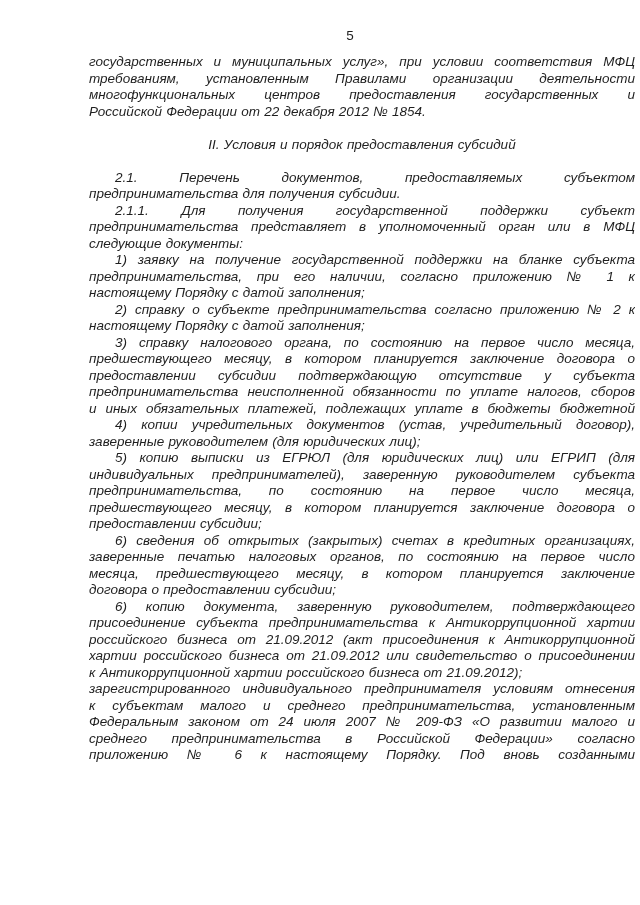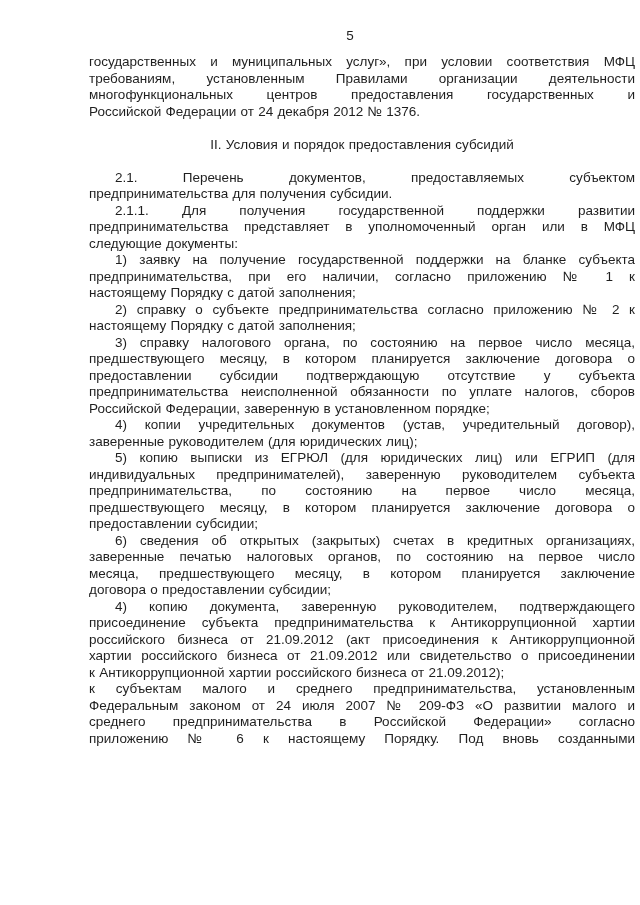--- a/index.html
+++ b/index.html
@@ -33,20 +33,21 @@
     line-height: 16.5px;
     word-spacing: 0.5px;
   }
   .paragraph { margin: 0; }
   .line {
     text-align: justify;
     text-align-last: justify;
     -moz-text-align-last: justify;
     overflow: hidden;
     height: 16.5px;
+    font-style: italic;
   }
   .line.last {
     text-align-last: left;
     -moz-text-align-last: left;
   }
   
   .paragraph.indented .line.first { text-indent: 26px; }
   .paragraph.heading {
     margin: 16.5px 0;
   }
@@ -59,74 +60,75 @@
 </head>
 <body>
 
 <div class="sheet">
   <div class="page-number">5</div>
   <div class="doc-body">
       <div class="paragraph continuation">
         <div class="line first">государственных и муниципальных услуг», при условии соответствия МФЦ</div>
         <div class="line">требованиям, установленным Правилами организации деятельности</div>
         <div class="line">многофункциональных центров предоставления государственных и</div>
-        <div class="line last">Российской Федерации от 24 декабря 2012 № 1376.</div>
+        <div class="line last">Российской Федерации от 22 декабря 2012 № 1854.</div>
       </div>
       <div class="paragraph heading">
         <div class="line first last">II. Условия и порядок предоставления субсидий</div>
       </div>
       <div class="paragraph indented">
         <div class="line first">2.1. Перечень документов, предоставляемых субъектом</div>
         <div class="line last">предпринимательства для получения субсидии.</div>
       </div>
       <div class="paragraph indented">
-        <div class="line first">2.1.1. Для получения государственной поддержки развитии</div>
+        <div class="line first">2.1.1. Для получения государственной поддержки субъект</div>
         <div class="line">предпринимательства представляет в уполномоченный орган или в МФЦ</div>
         <div class="line last">следующие документы:</div>
       </div>
       <div class="paragraph indented">
         <div class="line first">1) заявку на получение государственной поддержки на бланке субъекта</div>
         <div class="line">предпринимательства, при его наличии, согласно приложению № 1 к</div>
         <div class="line last">настоящему Порядку с датой заполнения;</div>
       </div>
       <div class="paragraph indented">
         <div class="line first">2) справку о субъекте предпринимательства согласно приложению № 2 к</div>
         <div class="line last">настоящему Порядку с датой заполнения;</div>
       </div>
       <div class="paragraph indented">
         <div class="line first">3) справку налогового органа, по состоянию на первое число месяца,</div>
         <div class="line">предшествующего месяцу, в котором планируется заключение договора о</div>
         <div class="line">предоставлении субсидии подтверждающую отсутствие у субъекта</div>
         <div class="line">предпринимательства неисполненной обязанности по уплате налогов, сборов</div>
-        <div class="line last">Российской Федерации, заверенную в установленном порядке;</div>
+        <div class="line">и иных обязательных платежей, подлежащих уплате в бюджеты бюджетной</div>
       </div>
       <div class="paragraph indented">
         <div class="line first">4) копии учредительных документов (устав, учредительный договор),</div>
         <div class="line last">заверенные руководителем (для юридических лиц);</div>
       </div>
       <div class="paragraph indented">
         <div class="line first">5) копию выписки из ЕГРЮЛ (для юридических лиц) или ЕГРИП (для</div>
         <div class="line">индивидуальных предпринимателей), заверенную руководителем субъекта</div>
         <div class="line">предпринимательства, по состоянию на первое число месяца,</div>
         <div class="line">предшествующего месяцу, в котором планируется заключение договора о</div>
         <div class="line last">предоставлении субсидии;</div>
       </div>
       <div class="paragraph indented">
         <div class="line first">6) сведения об открытых (закрытых) счетах в кредитных организациях,</div>
         <div class="line">заверенные печатью налоговых органов, по состоянию на первое число</div>
         <div class="line">месяца, предшествующего месяцу, в котором планируется заключение</div>
         <div class="line last">договора о предоставлении субсидии;</div>
       </div>
       <div class="paragraph indented">
-        <div class="line first">4) копию документа, заверенную руководителем, подтверждающего</div>
+        <div class="line first">6) копию документа, заверенную руководителем, подтверждающего</div>
         <div class="line">присоединение субъекта предпринимательства к Антикоррупционной хартии</div>
         <div class="line">российского бизнеса от 21.09.2012 (акт присоединения к Антикоррупционной</div>
         <div class="line">хартии российского бизнеса от 21.09.2012 или свидетельство о присоединении</div>
         <div class="line last">к Антикоррупционной хартии российского бизнеса от 21.09.2012);</div>
       </div>
       <div class="paragraph indented">
+        <div class="line">зарегистрированного индивидуального предпринимателя условиям отнесения</div>
         <div class="line">к субъектам малого и среднего предпринимательства, установленным</div>
         <div class="line">Федеральным законом от 24 июля 2007 № 209-ФЗ «О развитии малого и</div>
         <div class="line">среднего предпринимательства в Российской Федерации» согласно</div>
         <div class="line">приложению № 6 к настоящему Порядку. Под вновь созданными</div>
       </div>
     </div>
 </div>
 
 </body></html>

